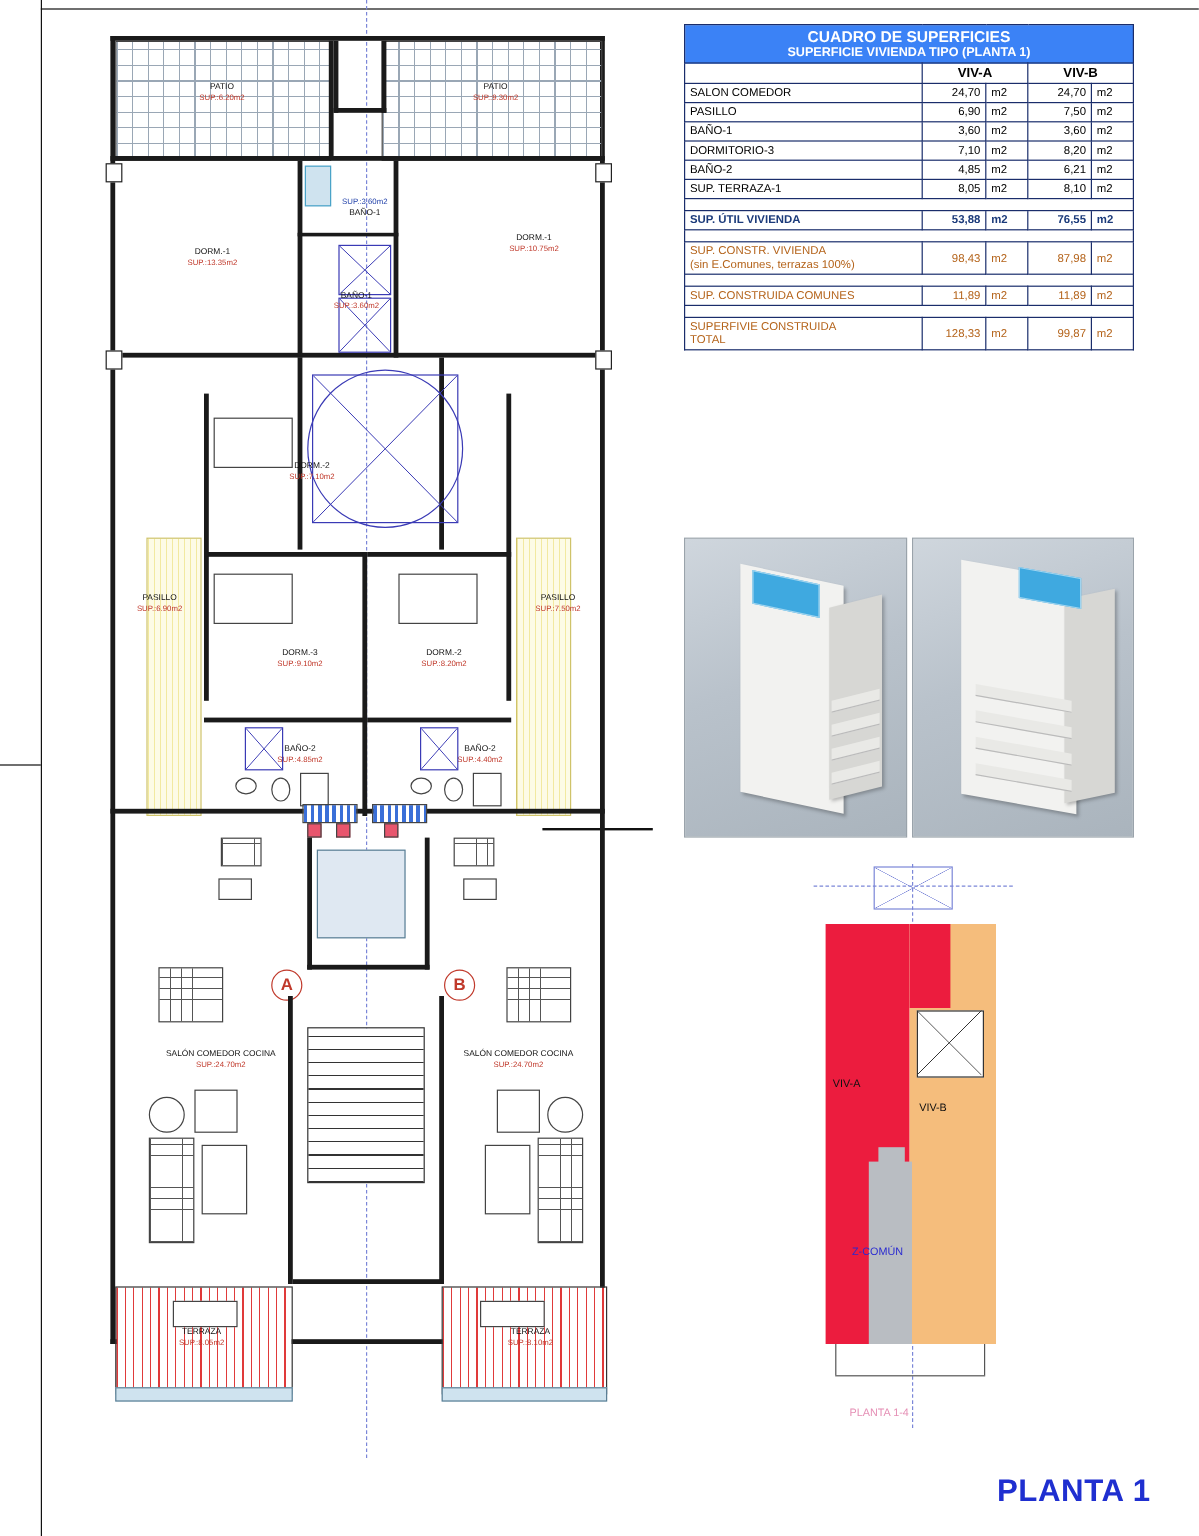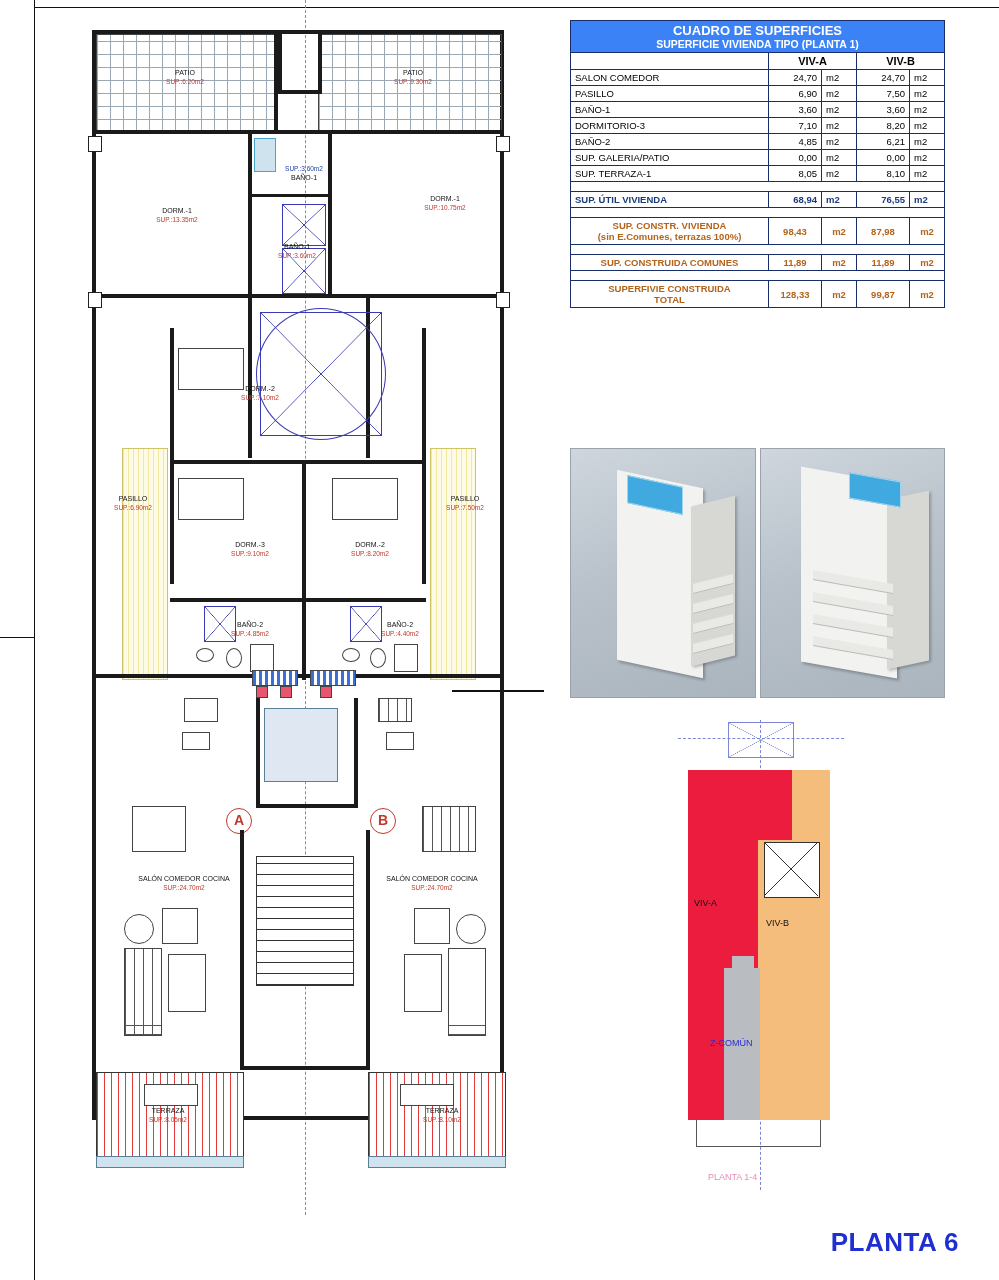--- a/index.html
+++ b/index.html
@@ -37,21 +37,21 @@
   #tablebox{left:570px;top:20px;width:375px;height:410px;}
   table.sup{border-collapse:collapse;width:375px;font-size:9.5px;}
   table.sup td,table.sup th{border:1px solid #1a2d6b;padding:2px 4px;}
   .thead{background:#3b82f6;color:#fff;text-align:center;font-weight:bold;font-size:13px;padding:4px;border:1px solid #1b3a7a;}
   .thead .sub{font-size:10.5px;display:block;font-weight:bold;}
   .colhead{text-align:center;font-weight:bold;font-size:11px;}
   .num{text-align:right;white-space:nowrap;width:44px;}
   .unit{width:26px;text-align:left;}
   .rowlabel{font-size:9.5px;}
   .blue-b{color:#1b3a7a;font-weight:bold;}
-  .orange-b{color:#b4631a;font-weight:bold;text-align:center;}
+  .orange-b{color:#b4631a;font-weight:normal;}
   .spacer td{border-left:1px solid #fff;border-right:1px solid #fff;border-top:none;border-bottom:none;height:5px;}
   
   #renders{left:570px;top:448px;width:375px;height:250px;display:flex;gap:4px;}
   .render{position:relative;flex:1;background:linear-gradient(160deg,#cfd6dd 0%,#b9c2cb 45%,#aab4bd 100%);border:1px solid #9aa3ab;overflow:hidden;}
   .bldg{position:absolute;background:#f2f2f0;box-shadow:2px 2px 3px rgba(0,0,0,.25);}
   .bldg.dark{background:#d7d7d4;}
   .pool{position:absolute;background:#3fa9e0;border:1px solid #9fd4ef;}
   .balc{position:absolute;background:#e9e9e6;border-bottom:1px solid #bbb;}
   
   #keydia{left:660px;top:720px;width:200px;height:480px;}
@@ -293,40 +293,33 @@
           <td class="unit">m2</td>
         </tr>
     <tr>
           <td class="rowlabel">BAÑO-2</td>
           <td class="num">4,85</td>
           <td class="unit">m2</td>
           <td class="num">6,21</td>
           <td class="unit">m2</td>
         </tr>
     <tr>
-          <td class="rowlabel">SUP. GALERIA/PATIO</td>
-          <td class="num">0,00</td>
-          <td class="unit">m2</td>
-          <td class="num">0,00</td>
-          <td class="unit">m2</td>
-        </tr>
-    <tr>
           <td class="rowlabel">SUP. TERRAZA-1</td>
           <td class="num">8,05</td>
           <td class="unit">m2</td>
           <td class="num">8,10</td>
           <td class="unit">m2</td>
         </tr>
 
     <tr class="spacer">
           <td colspan="5"></td>
         </tr>
     <tr>
       <td class="rowlabel blue-b">SUP. ÚTIL VIVIENDA</td>
-      <td class="num blue-b">68,94</td>
+      <td class="num blue-b">53,88</td>
           <td class="unit blue-b">m2</td>
       <td class="num blue-b">76,55</td>
           <td class="unit blue-b">m2</td>
     </tr>
     <tr class="spacer">
           <td colspan="5"></td>
         </tr>
     <tr>
       <td class="rowlabel orange-b">
         <span>SUP. CONSTR. VIVIENDA</span><br>
@@ -401,13 +394,13 @@
   <div class="abs" style="left:36px;top:400px;width:1px;height:26px;background:#555;"></div>
   <div class="abs" style="left:160px;top:400px;width:1px;height:26px;background:#555;"></div>
   <div class="abs" style="left:36px;top:426px;width:125px;height:1px;background:#555;"></div>
 
   <div class="klbl" style="left:34px;top:178px;">VIV-A</div>
   <div class="klbl" style="left:106px;top:198px;">VIV-B</div>
   <div class="klbl blue" style="left:50px;top:318px;">Z-COMÚN</div>
   <div class="klbl pink" style="left:48px;top:452px;">PLANTA 1-4</div>
 </div>
 
-<div id="footer-title" class="abs">PLANTA 6</div>
+<div id="footer-title" class="abs">PLANTA 1</div>
 
 </body></html>

